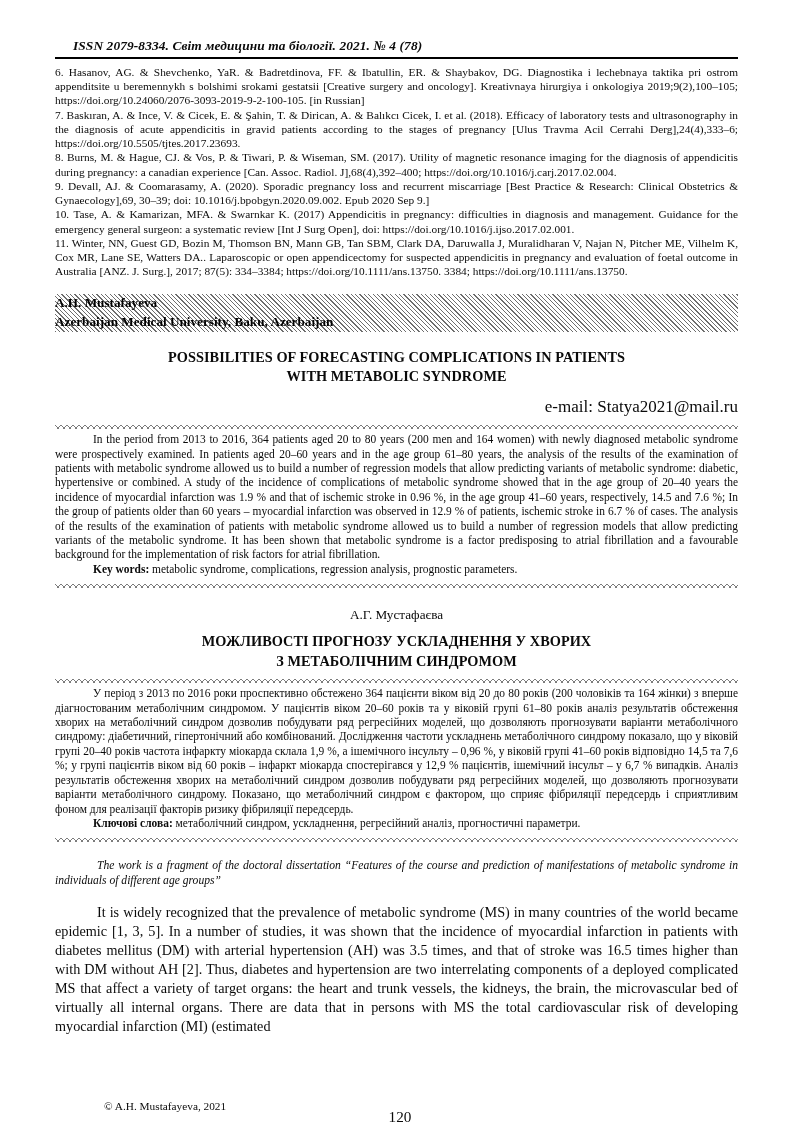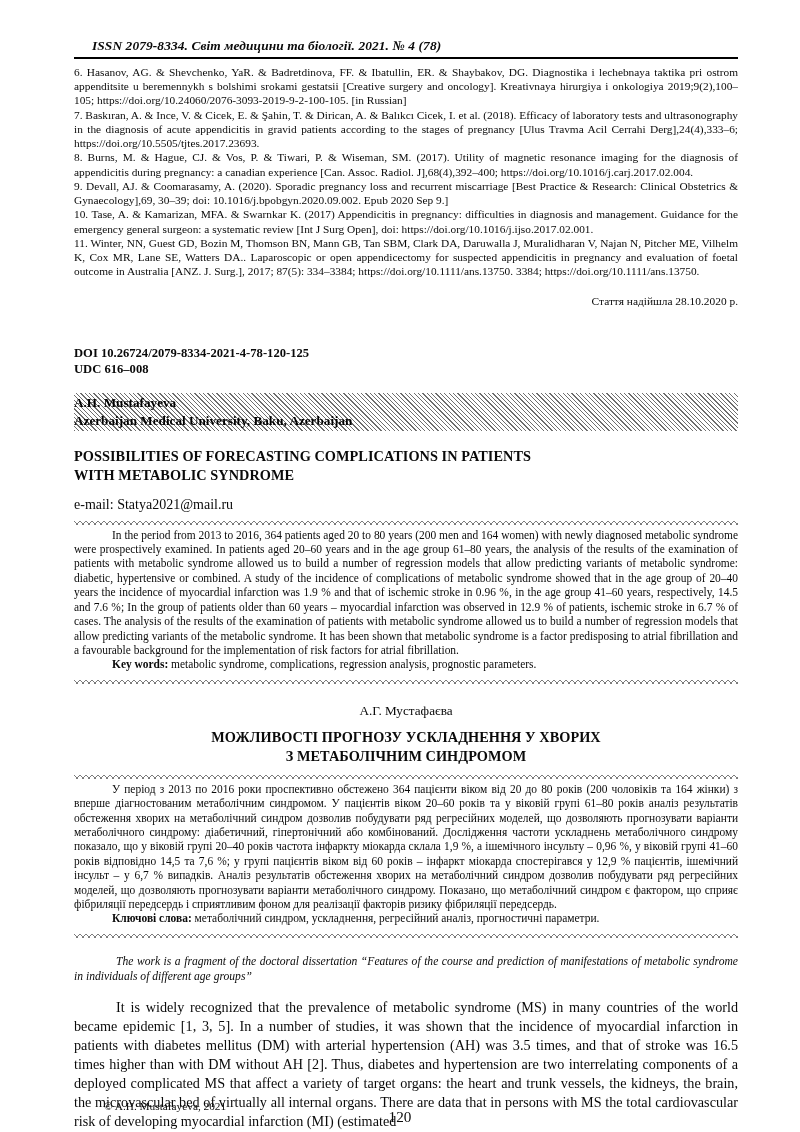--- a/index.html
+++ b/index.html
@@ -12,21 +12,21 @@
     height: 1132px;
     font-family: "Liberation Serif", "DejaVu Serif", serif;
     color: #0a0a0a;
     position: relative;
     overflow: hidden;
   }
   .page {
     width: 800px;
     height: 1132px;
     box-sizing: border-box;
-    padding: 38px 62px 0 74px;
+    padding: 38px 62px 0 55px;
     position: relative;
   }
 
   
   .running-head {
     font-style: italic;
     font-weight: bold;
     font-size: 13.4px;
     letter-spacing: 0.1px;
     text-align: left;
@@ -84,28 +84,30 @@
   .author-band .line {
     font-weight: bold;
     font-size: 13.2px;
     line-height: 1.38;
     color: #000;
   }
 
   
   .main-title {
     margin-top: 16px;
+    text-align: center;
     font-weight: bold;
     font-size: 14.3px;
     line-height: 1.35;
     letter-spacing: 0.05px;
   }
 
   .email-line {
-    font-size: 14px;
+    text-align: right;
+    font-size: 17px;
     margin-top: 11px;
   }
 
   
   .zigzag {
     height: 6px;
     margin: 6px 0 3px 0;
     background-repeat: repeat-x;
     background-size: 6px 6px;
     background-position: 0 2px;
@@ -197,26 +199,21 @@
 
   <div class="refs">
     <p>6. Hasanov, AG. &amp; Shevchenko, YaR. &amp; Badretdinova, FF. &amp; Ibatullin, ER. &amp; Shaybakov, DG. Diagnostika i lechebnaya taktika pri ostrom appenditsite u beremennykh s bolshimi srokami gestatsii [Creative surgery and oncology]. Kreativnaya hirurgiya i onkologiya 2019;9(2),100–105; https://doi.org/10.24060/2076-3093-2019-9-2-100-105. [in Russian]</p>
     <p>7. Baskıran, A. &amp; Ince, V. &amp; Cicek, E. &amp; Şahin, T. &amp; Dirican, A. &amp; Balıkcı Cicek, I. et al. (2018). Efficacy of laboratory tests and ultrasonography in the diagnosis of acute appendicitis in gravid patients according to the stages of pregnancy [Ulus Travma Acil Cerrahi Derg],24(4),333–6; https://doi.org/10.5505/tjtes.2017.23693.</p>
     <p>8. Burns, M. &amp; Hague, CJ. &amp; Vos, P. &amp; Tiwari, P. &amp; Wiseman, SM. (2017). Utility of magnetic resonance imaging for the diagnosis of appendicitis during pregnancy: a canadian experience [Can. Assoc. Radiol. J],68(4),392–400; https://doi.org/10.1016/j.carj.2017.02.004.</p>
     <p>9. Devall, AJ. &amp; Coomarasamy, A. (2020). Sporadic pregnancy loss and recurrent miscarriage [Best Practice &amp; Research: Clinical Obstetrics &amp; Gynaecology],69, 30–39; doi: 10.1016/j.bpobgyn.2020.09.002. Epub 2020 Sep  9.]</p>
     <p>10. Tase, A. &amp; Kamarizan, MFA. &amp; Swarnkar K. (2017) Appendicitis in pregnancy: difficulties in diagnosis and management. Guidance for the emergency general surgeon: a systematic review [Int J Surg Open], doi: https://doi.org/10.1016/j.ijso.2017.02.001.</p>
     <p>11. Winter, NN, Guest GD, Bozin M, Thomson BN, Mann GB, Tan SBM, Clark DA, Daruwalla J, Muralidharan V, Najan N, Pitcher ME, Vilhelm K, Cox MR, Lane SE, Watters DA.. Laparoscopic or open appendicectomy for suspected appendicitis in pregnancy and evaluation of foetal outcome in Australia [ANZ. J. Surg.], 2017; 87(5): 334–3384; https://doi.org/10.1111/ans.13750. 3384; https://doi.org/10.1111/ans.13750.</p>
   </div>
 
-  <div class="received">Стаття надійшла 28.10.2020 р.</div>
-
-  <div class="doi-block">
-    <div>DOI 10.26724/2079-8334-2021-4-78-120-125</div>
-    <div>UDC 616–008</div>
-  </div>
+
 
   <div class="author-band">
     <div class="line">A.H. Mustafayeva</div>
     <div class="line">Azerbaijan Medical University, Baku, Azerbaijan</div>
   </div>
 
   <div class="main-title">
     <div>POSSIBILITIES OF FORECASTING COMPLICATIONS IN PATIENTS</div>
     <div>WITH METABOLIC SYNDROME</div>
   </div>

